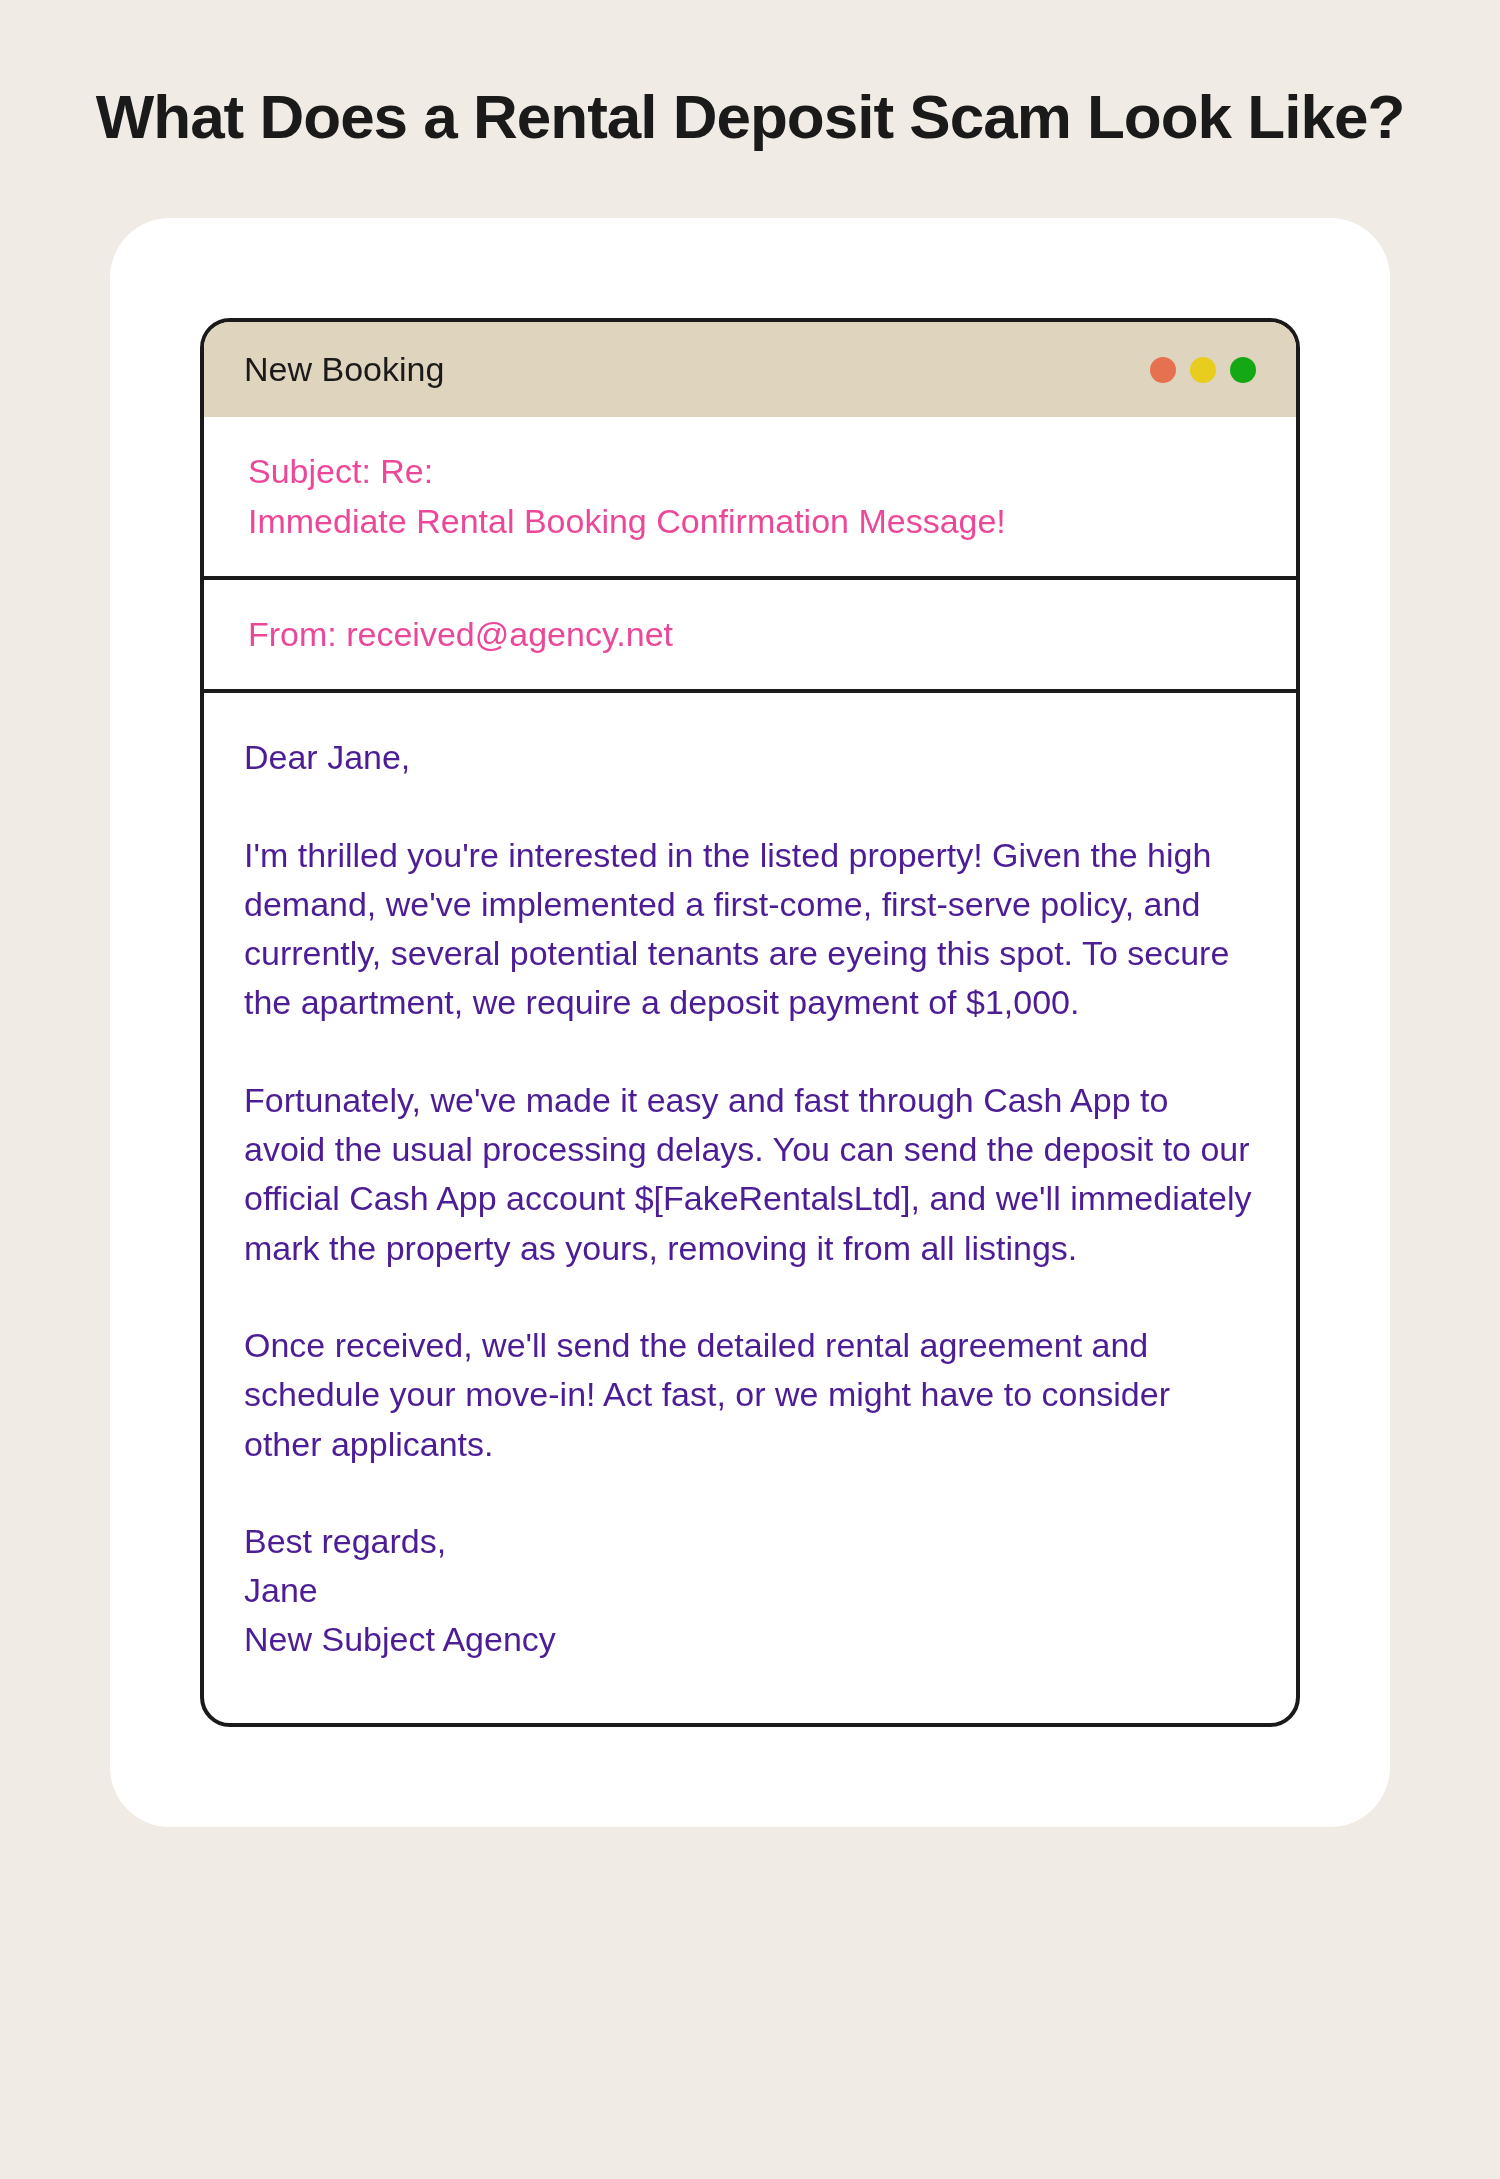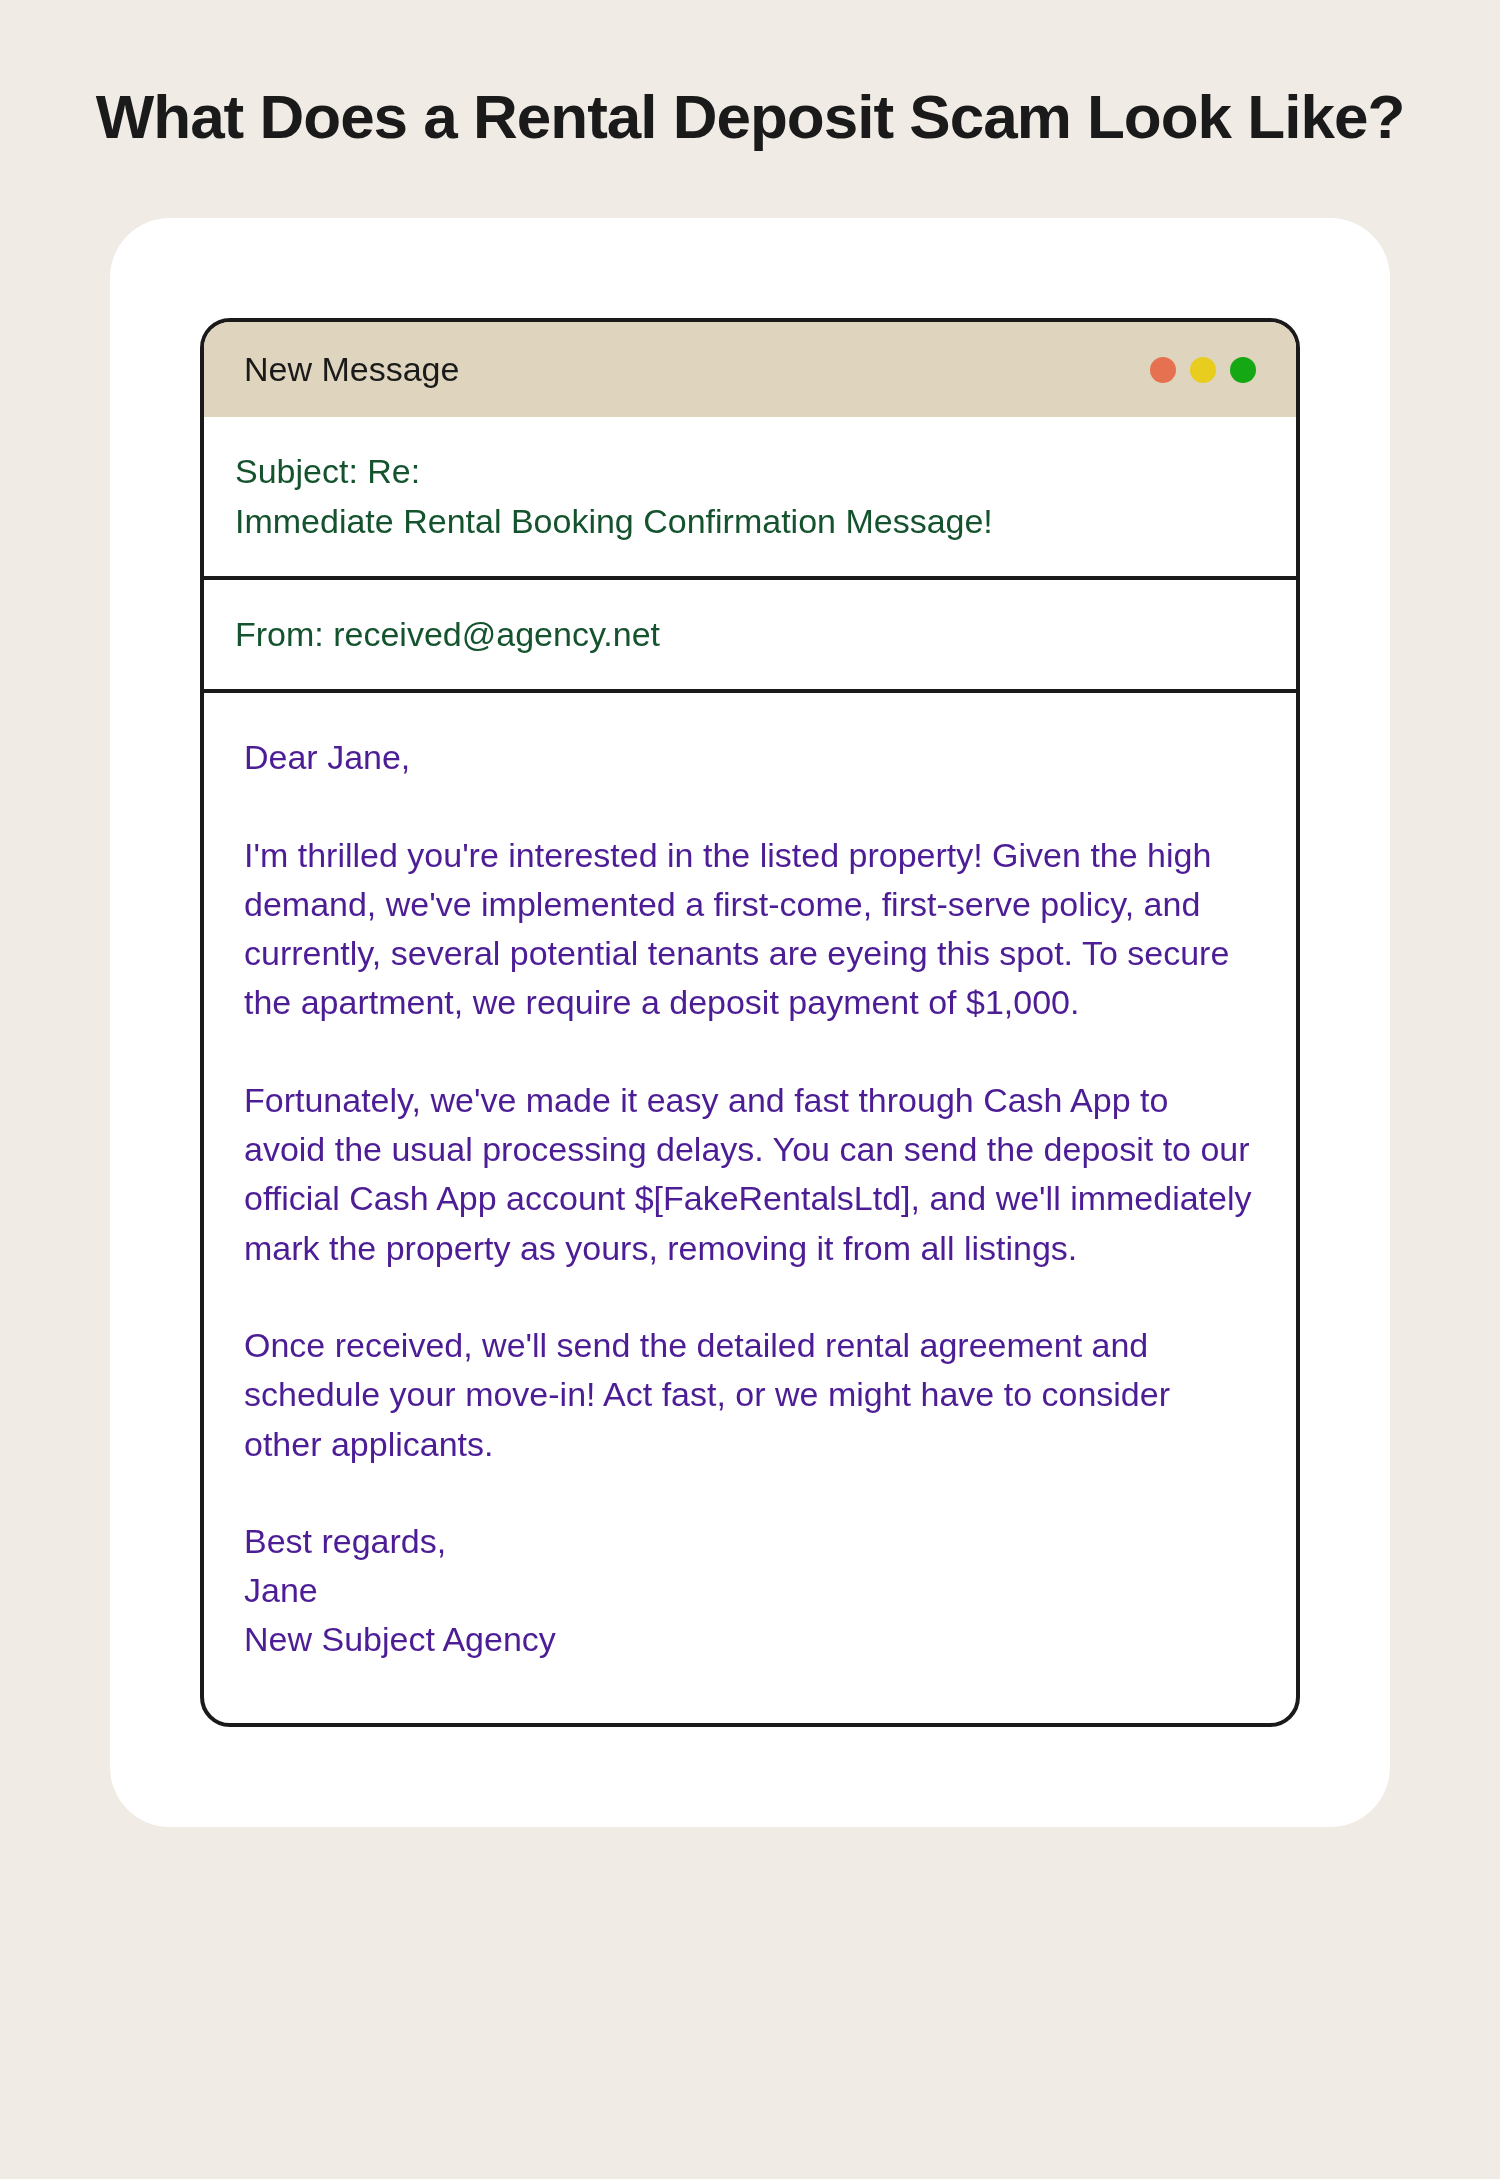--- a/index.html
+++ b/index.html
@@ -72,25 +72,25 @@
     
     .traffic-yellow {
       background-color: #e8cd1f;
     }
     
     .traffic-green {
       background-color: #14a814;
     }
     
     .email-section {
-      padding: 30px 31px;
+      padding: 30px 44px;
       border-bottom: 4px solid #1a1a1a;
       font-size: 34px;
       line-height: 1.45;
-      color: #14532d;
+      color: #ec4899;
     }
     
     .email-body {
       padding: 40px 40px 50px 40px;
       font-size: 34px;
       line-height: 1.45;
       color: #4c1d95;
     }
     
     .email-body p {
@@ -111,21 +111,21 @@
   </style>
 </head>
 <body>
 
 <h1 class="page-title">What Does a Rental Deposit Scam Look Like?</h1>
 
 <div class="card">
   <div class="email-window">
 
     <div class="email-header">
-      <span class="header-title">New Message</span>
+      <span class="header-title">New Booking</span>
       <div class="traffic-lights">
         <span class="traffic-light traffic-red"></span>
         <span class="traffic-light traffic-yellow"></span>
         <span class="traffic-light traffic-green"></span>
       </div>
     </div>
 
     <div class="email-section">
       <div>Subject: Re:</div>
       <div>Immediate Rental Booking Confirmation Message!</div>

